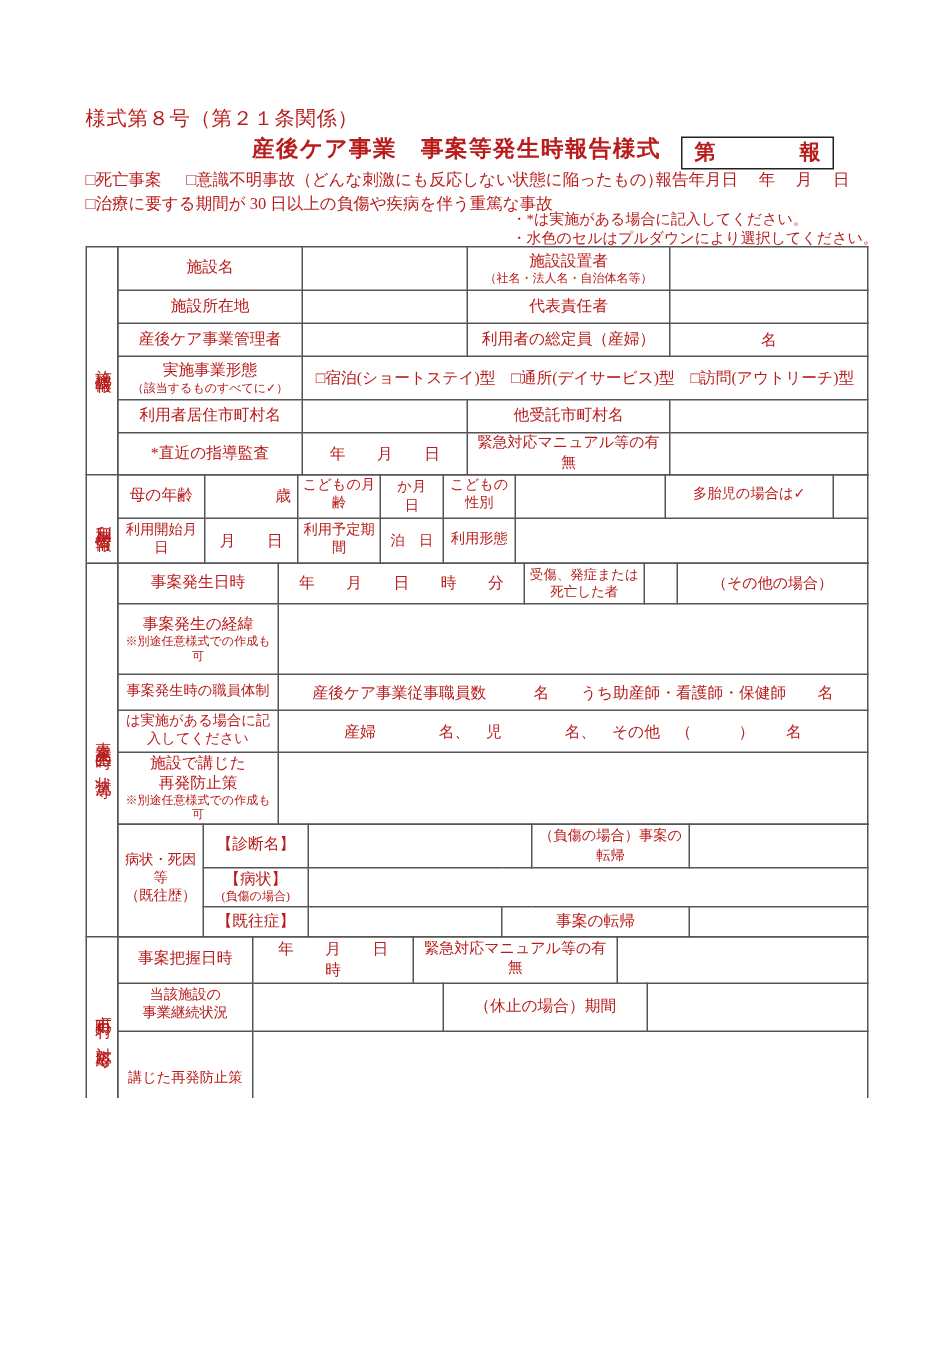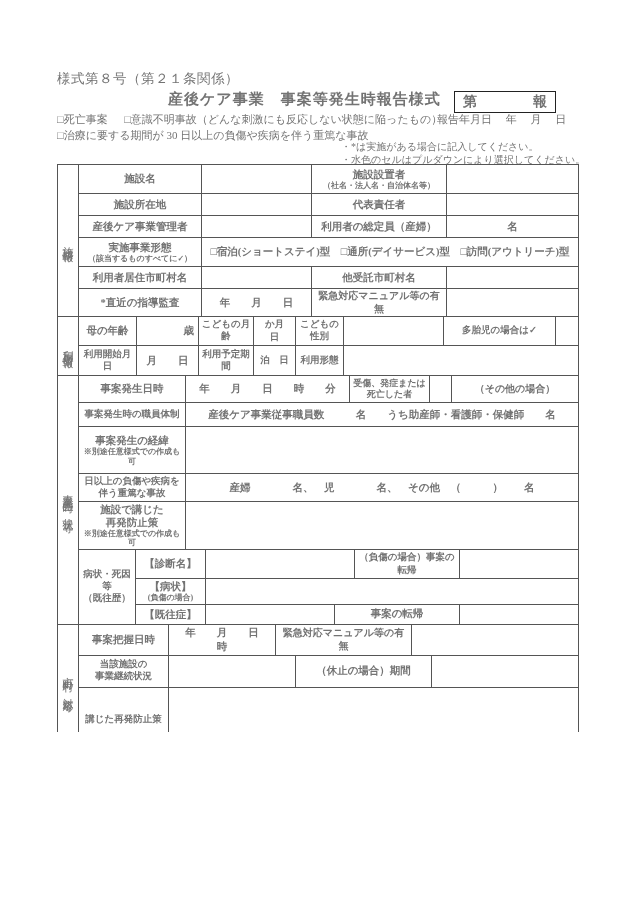--- a/index.html
+++ b/index.html
@@ -1,18 +1,18 @@
 <!DOCTYPE html>
 <html><head>
 <meta charset="utf-8">
 <style>
   html,body { margin:0; padding:0; background:#ffffff; }
   .sheet {
     position:relative; width:630px; height:732px; background:#ffffff;
-    font-family:"Liberation Serif","DejaVu Serif",serif; color:#737373;
+    font-family:"Liberation Serif","DejaVu Serif",serif; color:#b91c1c;
     overflow:hidden;
   }
   .form-no { position:absolute; left:57px; top:70px; font-size:13.5px; letter-spacing:0.5px; }
   .title   { position:absolute; left:168px; top:90px; font-size:15px; font-weight:bold; letter-spacing:1px; }
   .report-box {
     position:absolute; left:454px; top:91px; width:84px; height:20px;
     border:1.5px solid #222; display:flex; justify-content:space-between; align-items:center;
     padding:0 8px; font-size:14px; font-weight:bold;
   }
   .checkline1 { position:absolute; left:57px;  top:112px; font-size:11px; }
@@ -24,21 +24,21 @@
   .section { display:flex; align-items:stretch; }
   .section + .section { margin-top:-1px; }
   .vlabel {
     flex:0 0 20px; width:20px; border:1px solid #555;
     display:flex; align-items:center; justify-content:center; background:#fff;
   }
   .vlabel span {
     writing-mode:vertical-rl; text-orientation:upright;
     font-size:11px; letter-spacing:2px; line-height:18px;
   }
-  .sec-body { flex:1 1 auto; min-width:0; margin-left:-1px;font-weight:bold; }
+  .sec-body { flex:1 1 auto; min-width:0; margin-left:-1px; }
   table { border-collapse:collapse; table-layout:fixed; width:100%; }
   .sec-body table + table { margin-top:-1px; }
   td { border:1px solid #555; padding:1px 2px; font-size:10.5px; vertical-align:middle; overflow:hidden; }
   td.lbl { text-align:center; line-height:1.25; }
   td.val {}
   td.ctr { text-align:center; }
   td.rt  { text-align:right; padding-right:4px; }
   td.topl{ vertical-align:top; text-align:left; }
   .sub  { font-size:8px; line-height:1.15; }
   .fs10 { font-size:10px; }
@@ -187,33 +187,33 @@
               <col style="width:127px">
             </colgroup>
           <tbody>
               <tr style="height:27px">
             <td class="lbl">事案発生日時</td>
             <td class="ctr">年　　月　　日　　時　　分</td>
             <td class="lbl fs9">受傷、発症または死亡した者</td>
             <td class="val"></td>
             <td class="ctr fs10">（その他の場合）</td>
           </tr>
+          <tr style="height:47px">
+            <td class="lbl">
+              <div>事案発生の経緯</div>
+              <div class="sub">※別途任意様式での作成も可</div>
+            </td>
+            <td class="val topl" colspan="4"></td>
+          </tr>
           <tr style="height:24px">
             <td class="lbl fs95">事案発生時の職員体制</td>
             <td class="ctr" colspan="4">産後ケア事業従事職員数　　　名　　うち助産師・看護師・保健師　　名</td>
           </tr>
-          <tr style="height:47px">
-            <td class="lbl">
-              <div>事案発生の経緯</div>
-              <div class="sub">※別途任意様式での作成も可</div>
-            </td>
-            <td class="val topl" colspan="4"></td>
-          </tr>
           <tr style="height:28px">
-            <td class="lbl fs95">日以上の負傷や疾病を伴う重篤な事故</td>
+            <td class="lbl fs95">は実施がある場合に記入してください</td>
             <td class="ctr" colspan="4">産婦　　　　名、　児　　　　名、　その他　（　　　）　　名</td>
           </tr>
           <tr style="height:43px">
             <td class="lbl">
               <div>施設で講じた</div>
               <div>再発防止策</div>
               <div class="sub">※別途任意様式での作成も可</div>
             </td>
             <td class="val topl" colspan="4"></td>
           </tr>

